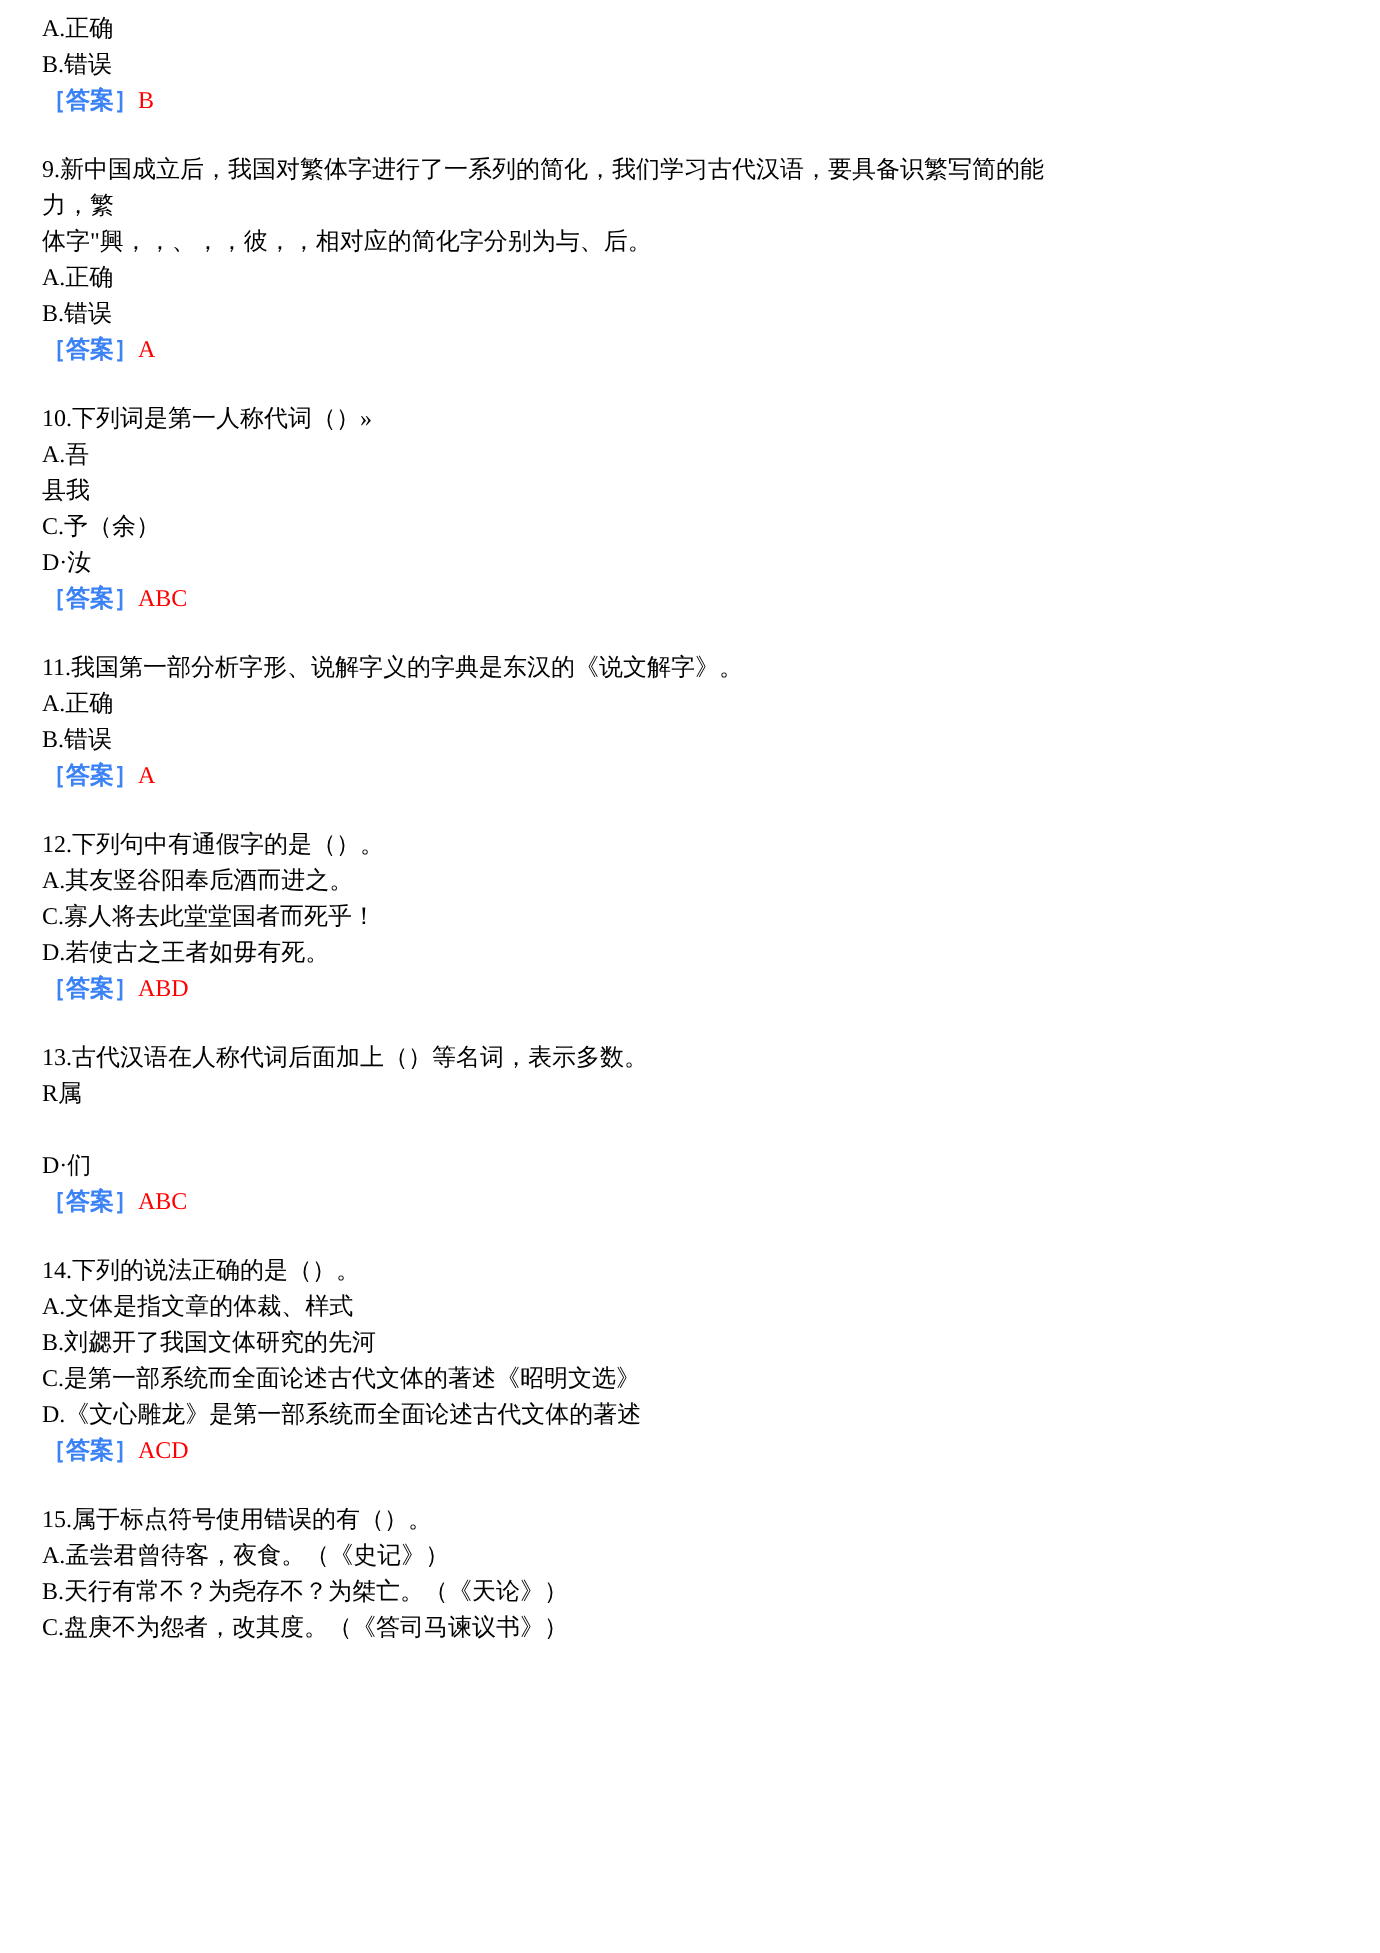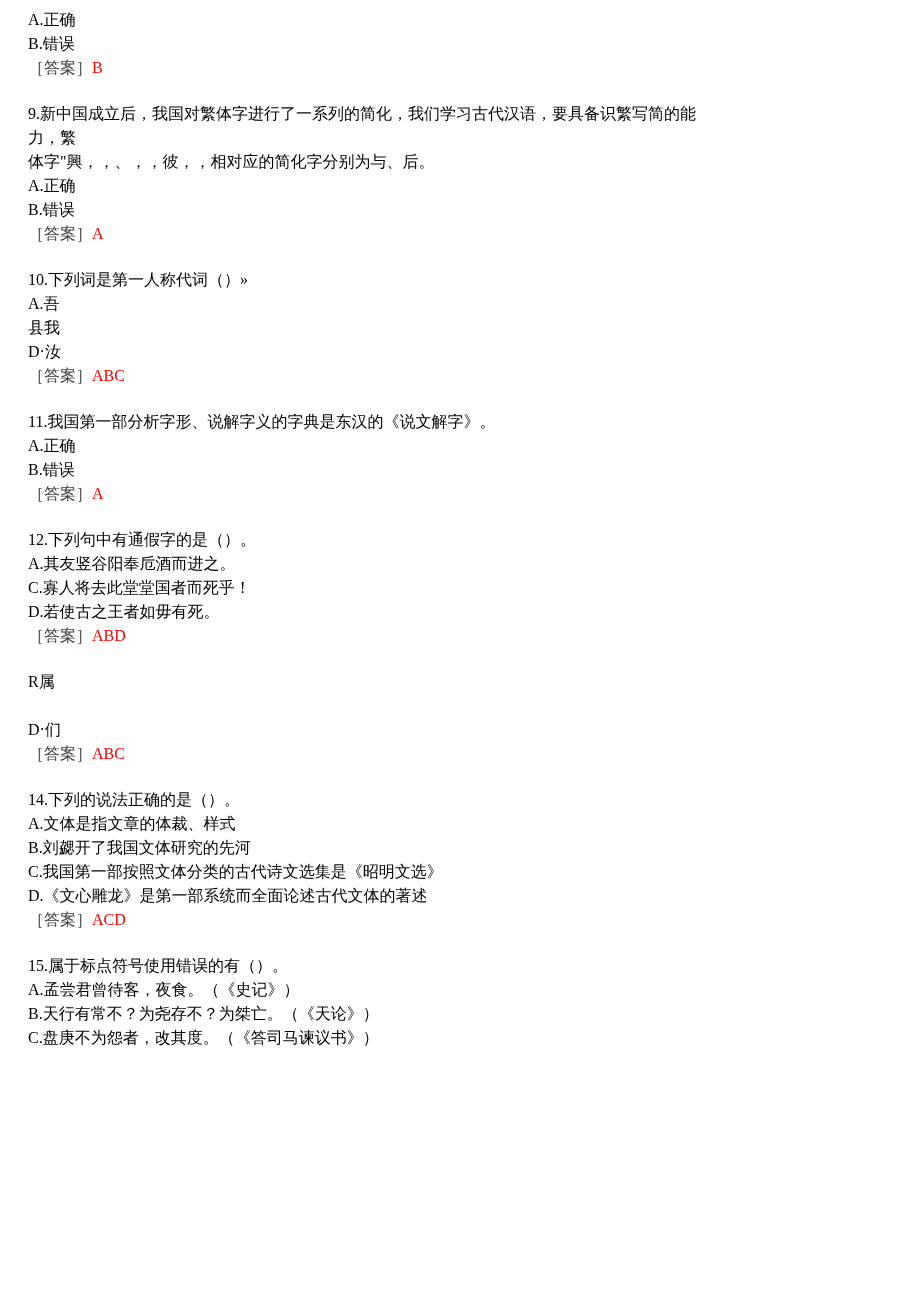--- a/index.html
+++ b/index.html
@@ -17,21 +17,22 @@
     box-sizing: border-box;
     padding: 8px 28px 20px 28px;
   }
   .question-block {
     margin-bottom: 22px;
   }
   .question-block p {
     margin: 0;
   }
   .answer-label {
-    color: #404040;
+    color: #3b82f6;
+    font-weight: bold;
   }
   .answer-value {
     color: #ff0000;
   }
   .blank-line {
     height: 24px;
   }
 </style>
 </head>
 <body>
@@ -53,20 +54,21 @@
     <p>B.错误</p>
     <p>
       <span class="answer-label">［答案］</span><span class="answer-value">A</span>
     </p>
   </div>
 
   <div class="question-block">
     <p>10.下列词是第一人称代词（）»</p>
     <p>A.吾</p>
     <p>县我</p>
+    <p>C.予（余）</p>
     <p>D·汝</p>
     <p>
       <span class="answer-label">［答案］</span><span class="answer-value">ABC</span>
     </p>
   </div>
 
   <div class="question-block">
     <p>11.我国第一部分析字形、说解字义的字典是东汉的《说文解字》。</p>
     <p>A.正确</p>
     <p>B.错误</p>
@@ -79,33 +81,34 @@
     <p>12.下列句中有通假字的是（）。</p>
     <p>A.其友竖谷阳奉卮酒而进之。</p>
     <p>C.寡人将去此堂堂国者而死乎！</p>
     <p>D.若使古之王者如毋有死。</p>
     <p>
       <span class="answer-label">［答案］</span><span class="answer-value">ABD</span>
     </p>
   </div>
 
   <div class="question-block">
+    <p>13.古代汉语在人称代词后面加上（）等名词，表示多数。</p>
     <p>R属</p>
     <div class="blank-line"></div>
     <p>D·们</p>
     <p>
       <span class="answer-label">［答案］</span><span class="answer-value">ABC</span>
     </p>
   </div>
 
   <div class="question-block">
     <p>14.下列的说法正确的是（）。</p>
     <p>A.文体是指文章的体裁、样式</p>
     <p>B.刘勰开了我国文体研究的先河</p>
-    <p>C.我国第一部按照文体分类的古代诗文选集是《昭明文选》</p>
+    <p>C.是第一部系统而全面论述古代文体的著述《昭明文选》</p>
     <p>D.《文心雕龙》是第一部系统而全面论述古代文体的著述</p>
     <p>
       <span class="answer-label">［答案］</span><span class="answer-value">ACD</span>
     </p>
   </div>
 
   <div class="question-block">
     <p>15.属于标点符号使用错误的有（）。</p>
     <p>A.孟尝君曾待客，夜食。（《史记》）</p>
     <p>B.天行有常不？为尧存不？为桀亡。（《天论》）</p>

